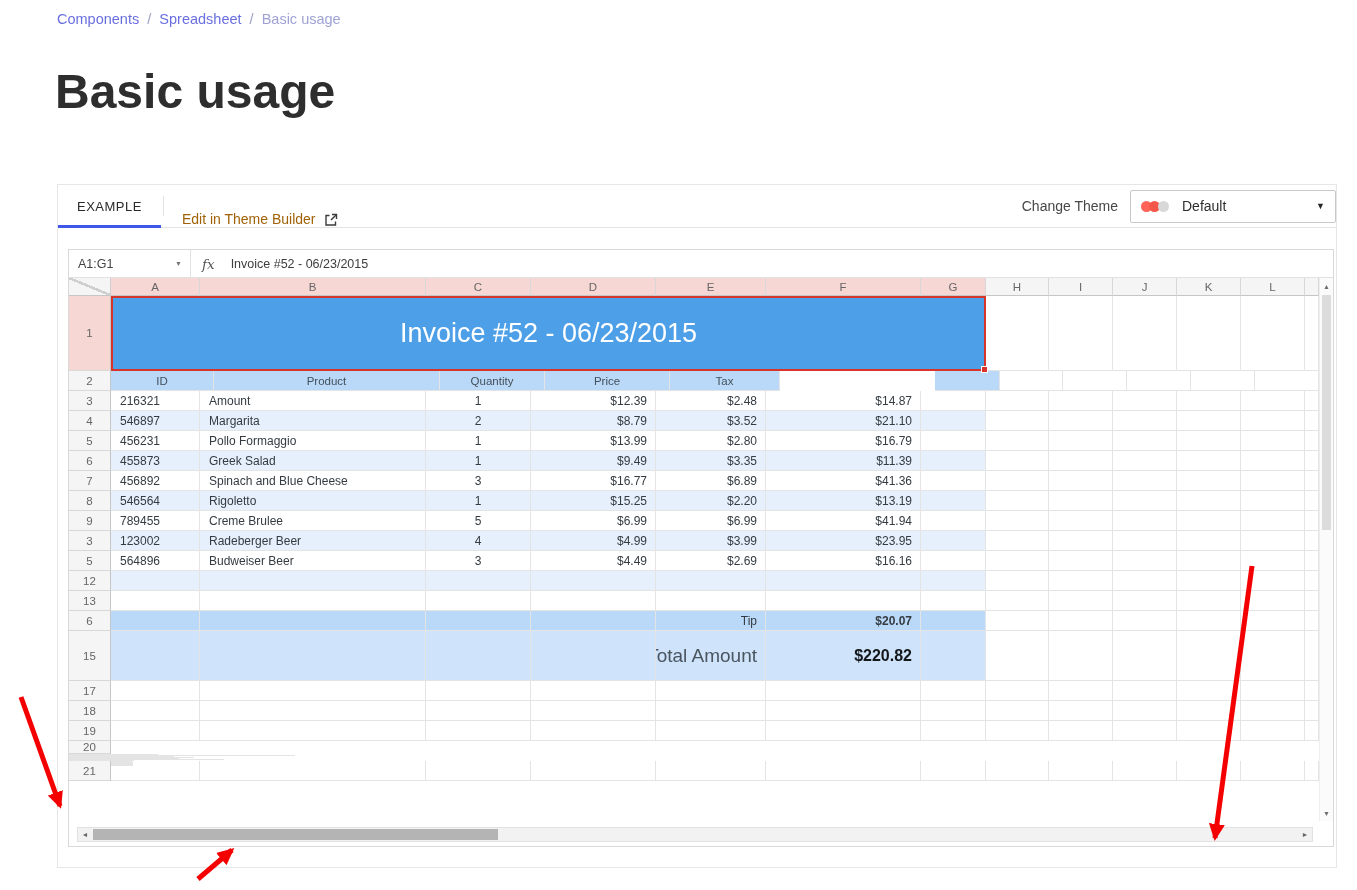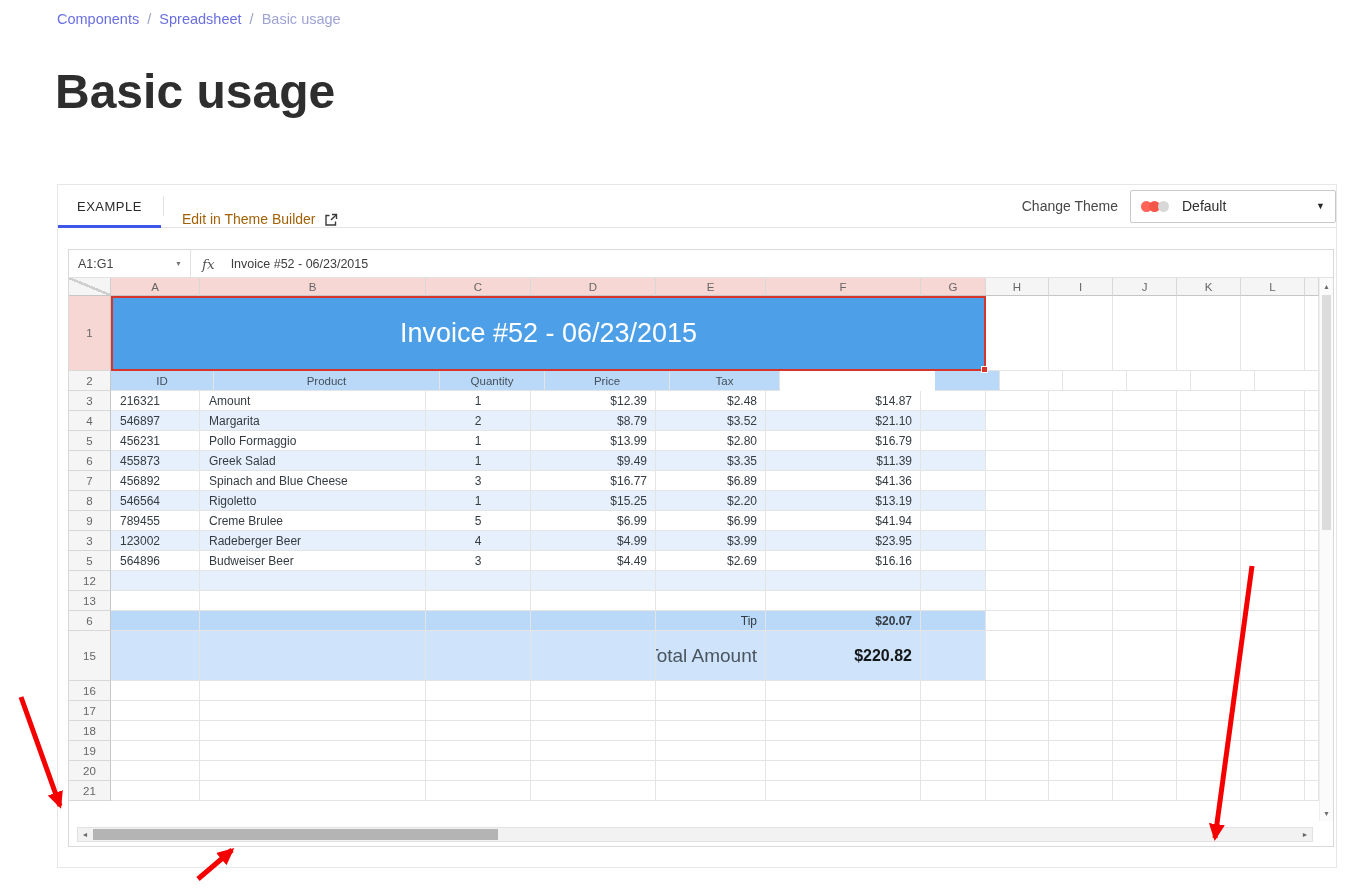--- a/index.html
+++ b/index.html
@@ -376,36 +376,20 @@
             <div class="cell bg-total ar total-value" style="width: 155px;">$220.82</div>
             <div class="cell bg-total" style="width: 65px;"></div>
             <div class="cell" style="width: 63px;"></div>
             <div class="cell" style="width: 64px;"></div>
             <div class="cell" style="width: 64px;"></div>
             <div class="cell" style="width: 64px;"></div>
             <div class="cell" style="width: 64px;"></div>
             <div class="cell" style="width: 14px;"></div>
           </div>
           <div class="srow" style="height: 20px;">
-            <div class="rowhdr" style="width: 42px;">16</div>
-            <div class="cell" style="width: 89px;"></div>
-            <div class="cell" style="width: 226px;"></div>
-            <div class="cell" style="width: 105px;"></div>
-            <div class="cell" style="width: 125px;"></div>
-            <div class="cell" style="width: 110px;"></div>
-            <div class="cell" style="width: 155px;"></div>
-            <div class="cell" style="width: 65px;"></div>
-            <div class="cell" style="width: 63px;"></div>
-            <div class="cell" style="width: 64px;"></div>
-            <div class="cell" style="width: 64px;"></div>
-            <div class="cell" style="width: 64px;"></div>
-            <div class="cell" style="width: 64px;"></div>
-            <div class="cell" style="width: 14px;"></div>
-          </div>
-          <div class="srow" style="height: 20px;">
             <div class="rowhdr" style="width: 42px;">17</div>
             <div class="cell" style="width: 89px;"></div>
             <div class="cell" style="width: 226px;"></div>
             <div class="cell" style="width: 105px;"></div>
             <div class="cell" style="width: 125px;"></div>
             <div class="cell" style="width: 110px;"></div>
             <div class="cell" style="width: 155px;"></div>
             <div class="cell" style="width: 65px;"></div>
             <div class="cell" style="width: 63px;"></div>
             <div class="cell" style="width: 64px;"></div>
@@ -439,21 +423,21 @@
             <div class="cell" style="width: 110px;"></div>
             <div class="cell" style="width: 155px;"></div>
             <div class="cell" style="width: 65px;"></div>
             <div class="cell" style="width: 63px;"></div>
             <div class="cell" style="width: 64px;"></div>
             <div class="cell" style="width: 64px;"></div>
             <div class="cell" style="width: 64px;"></div>
             <div class="cell" style="width: 64px;"></div>
             <div class="cell" style="width: 14px;"></div>
           </div>
-          <div class="srow" style="height: 20px;">
+          <div class="srow" style="height: 20px; flex-direction: column;">
             <div class="rowhdr" style="width: 42px;">20</div>
             <div class="cell" style="width: 89px;"></div>
             <div class="cell" style="width: 226px;"></div>
             <div class="cell" style="width: 105px;"></div>
             <div class="cell" style="width: 125px;"></div>
             <div class="cell" style="width: 110px;"></div>
             <div class="cell" style="width: 155px;"></div>
             <div class="cell" style="width: 65px;"></div>
             <div class="cell" style="width: 63px;"></div>
             <div class="cell" style="width: 64px;"></div>

